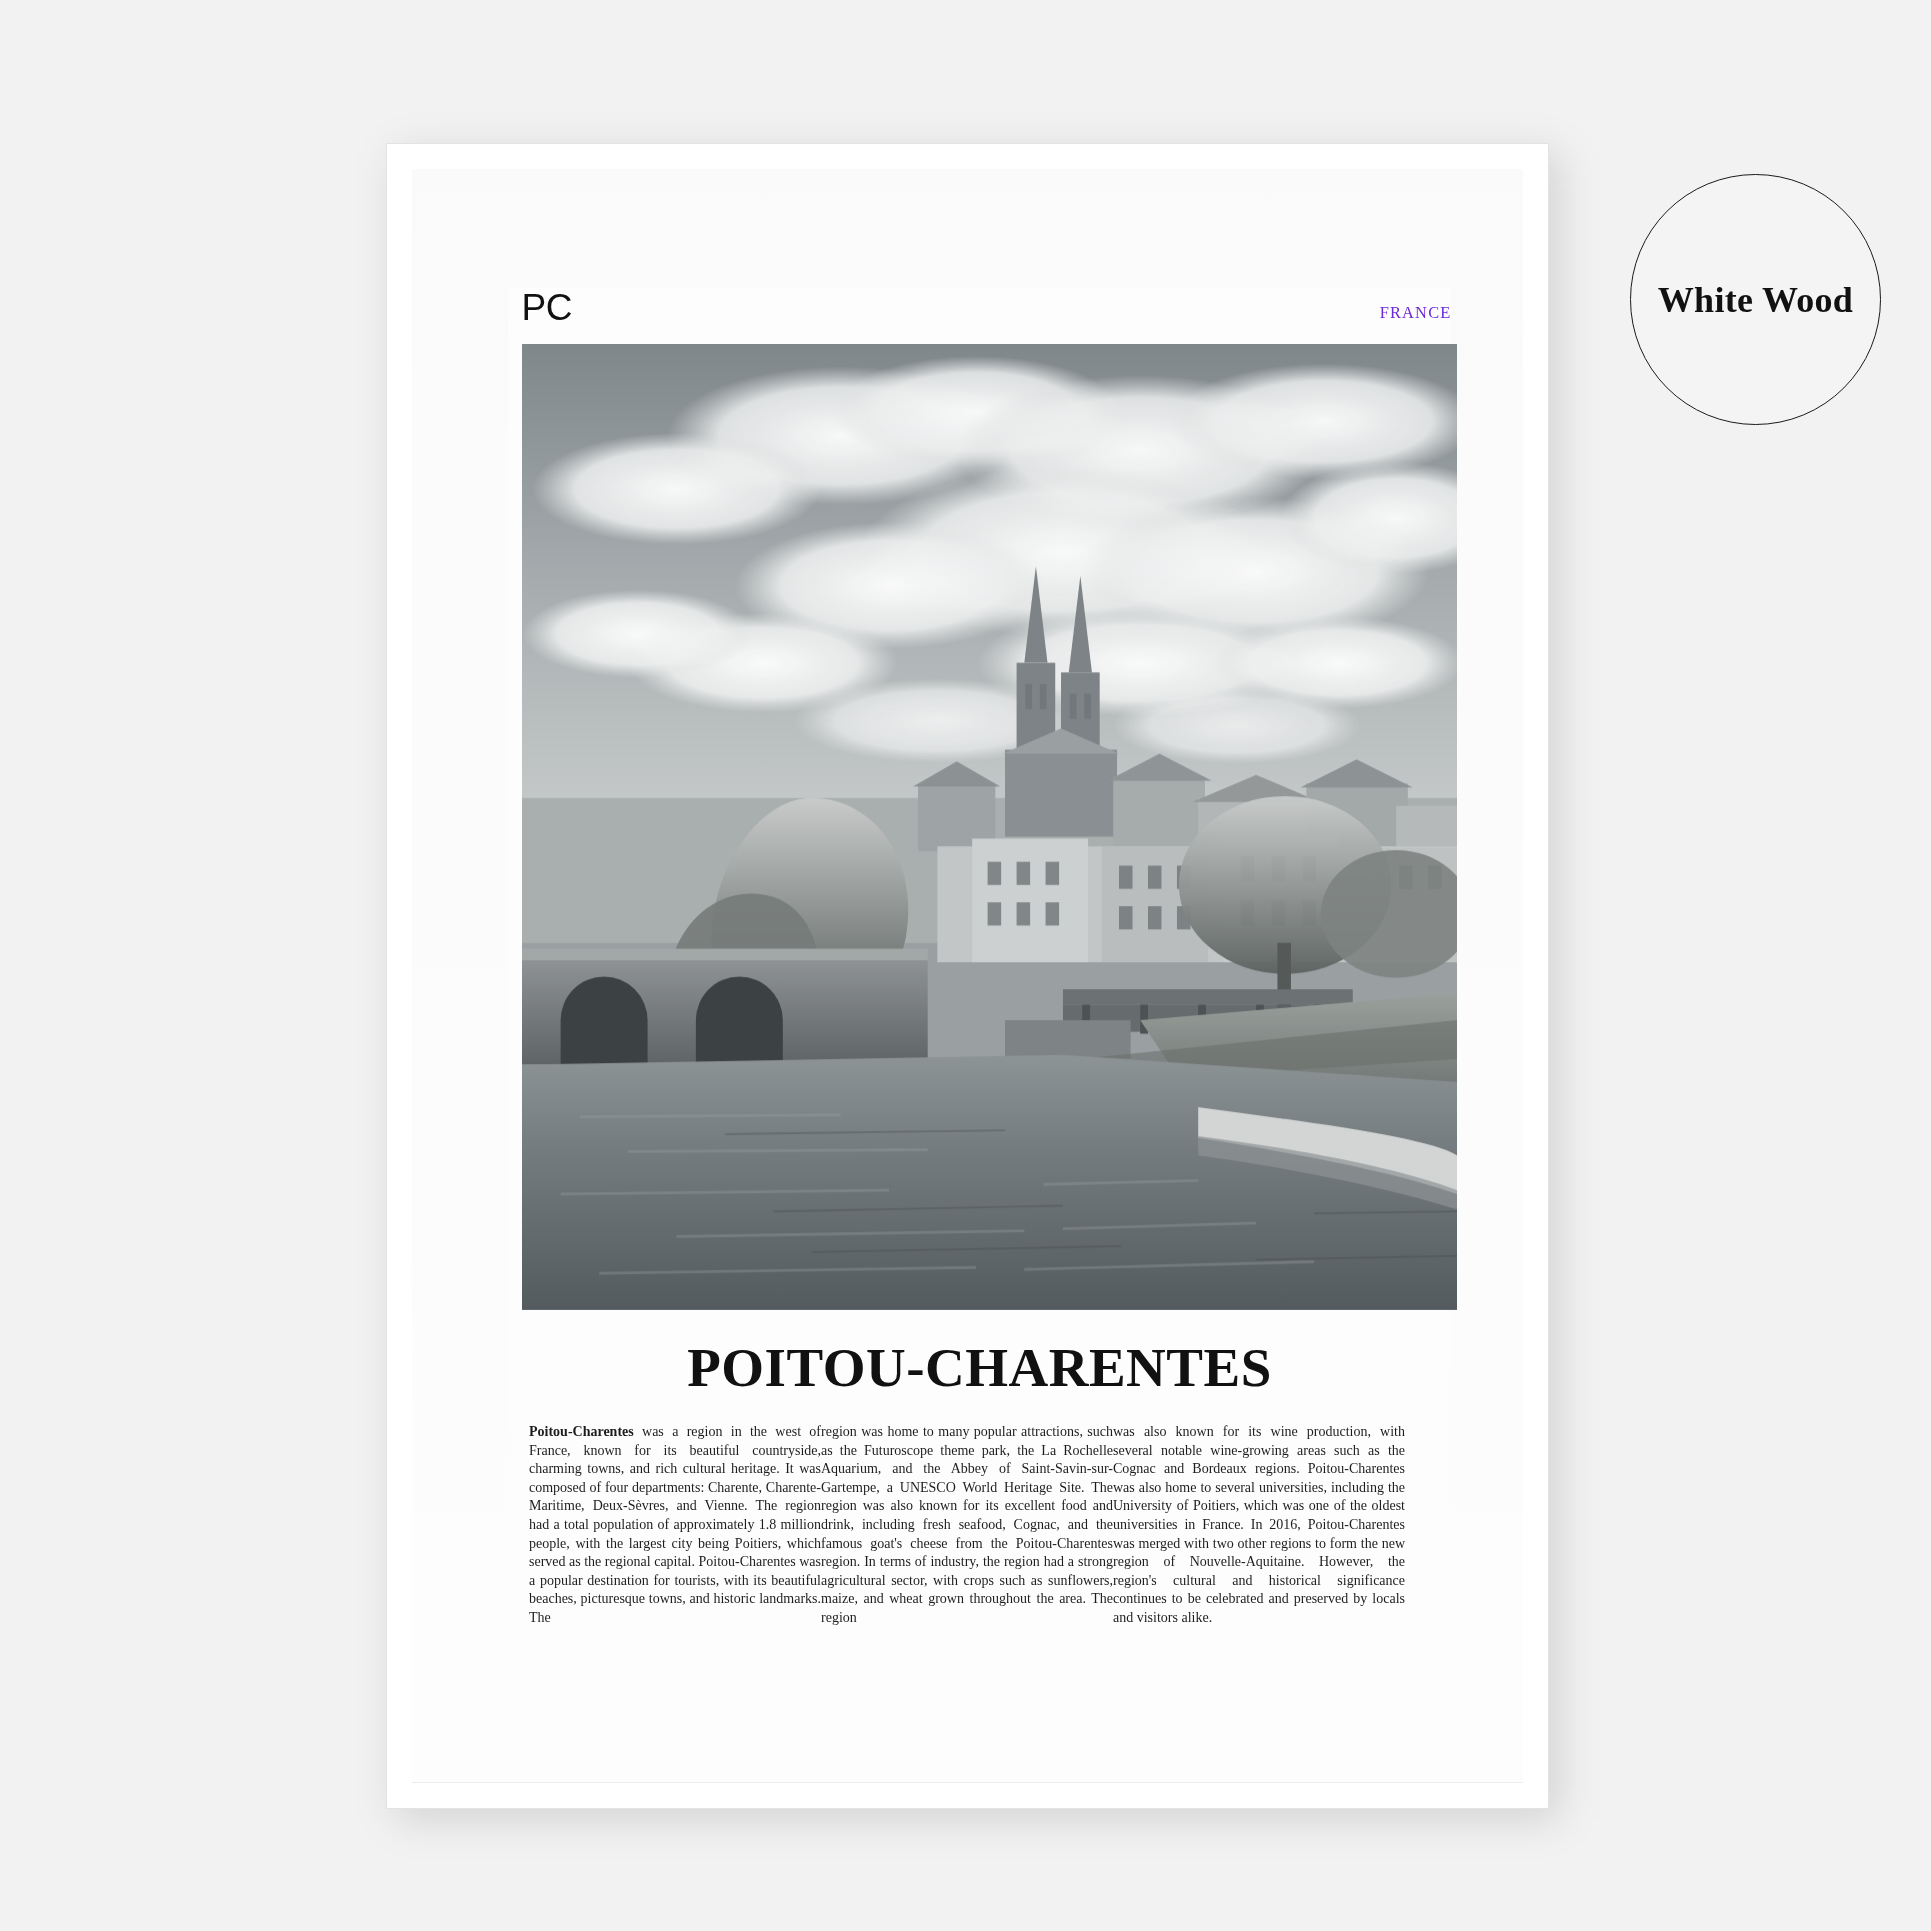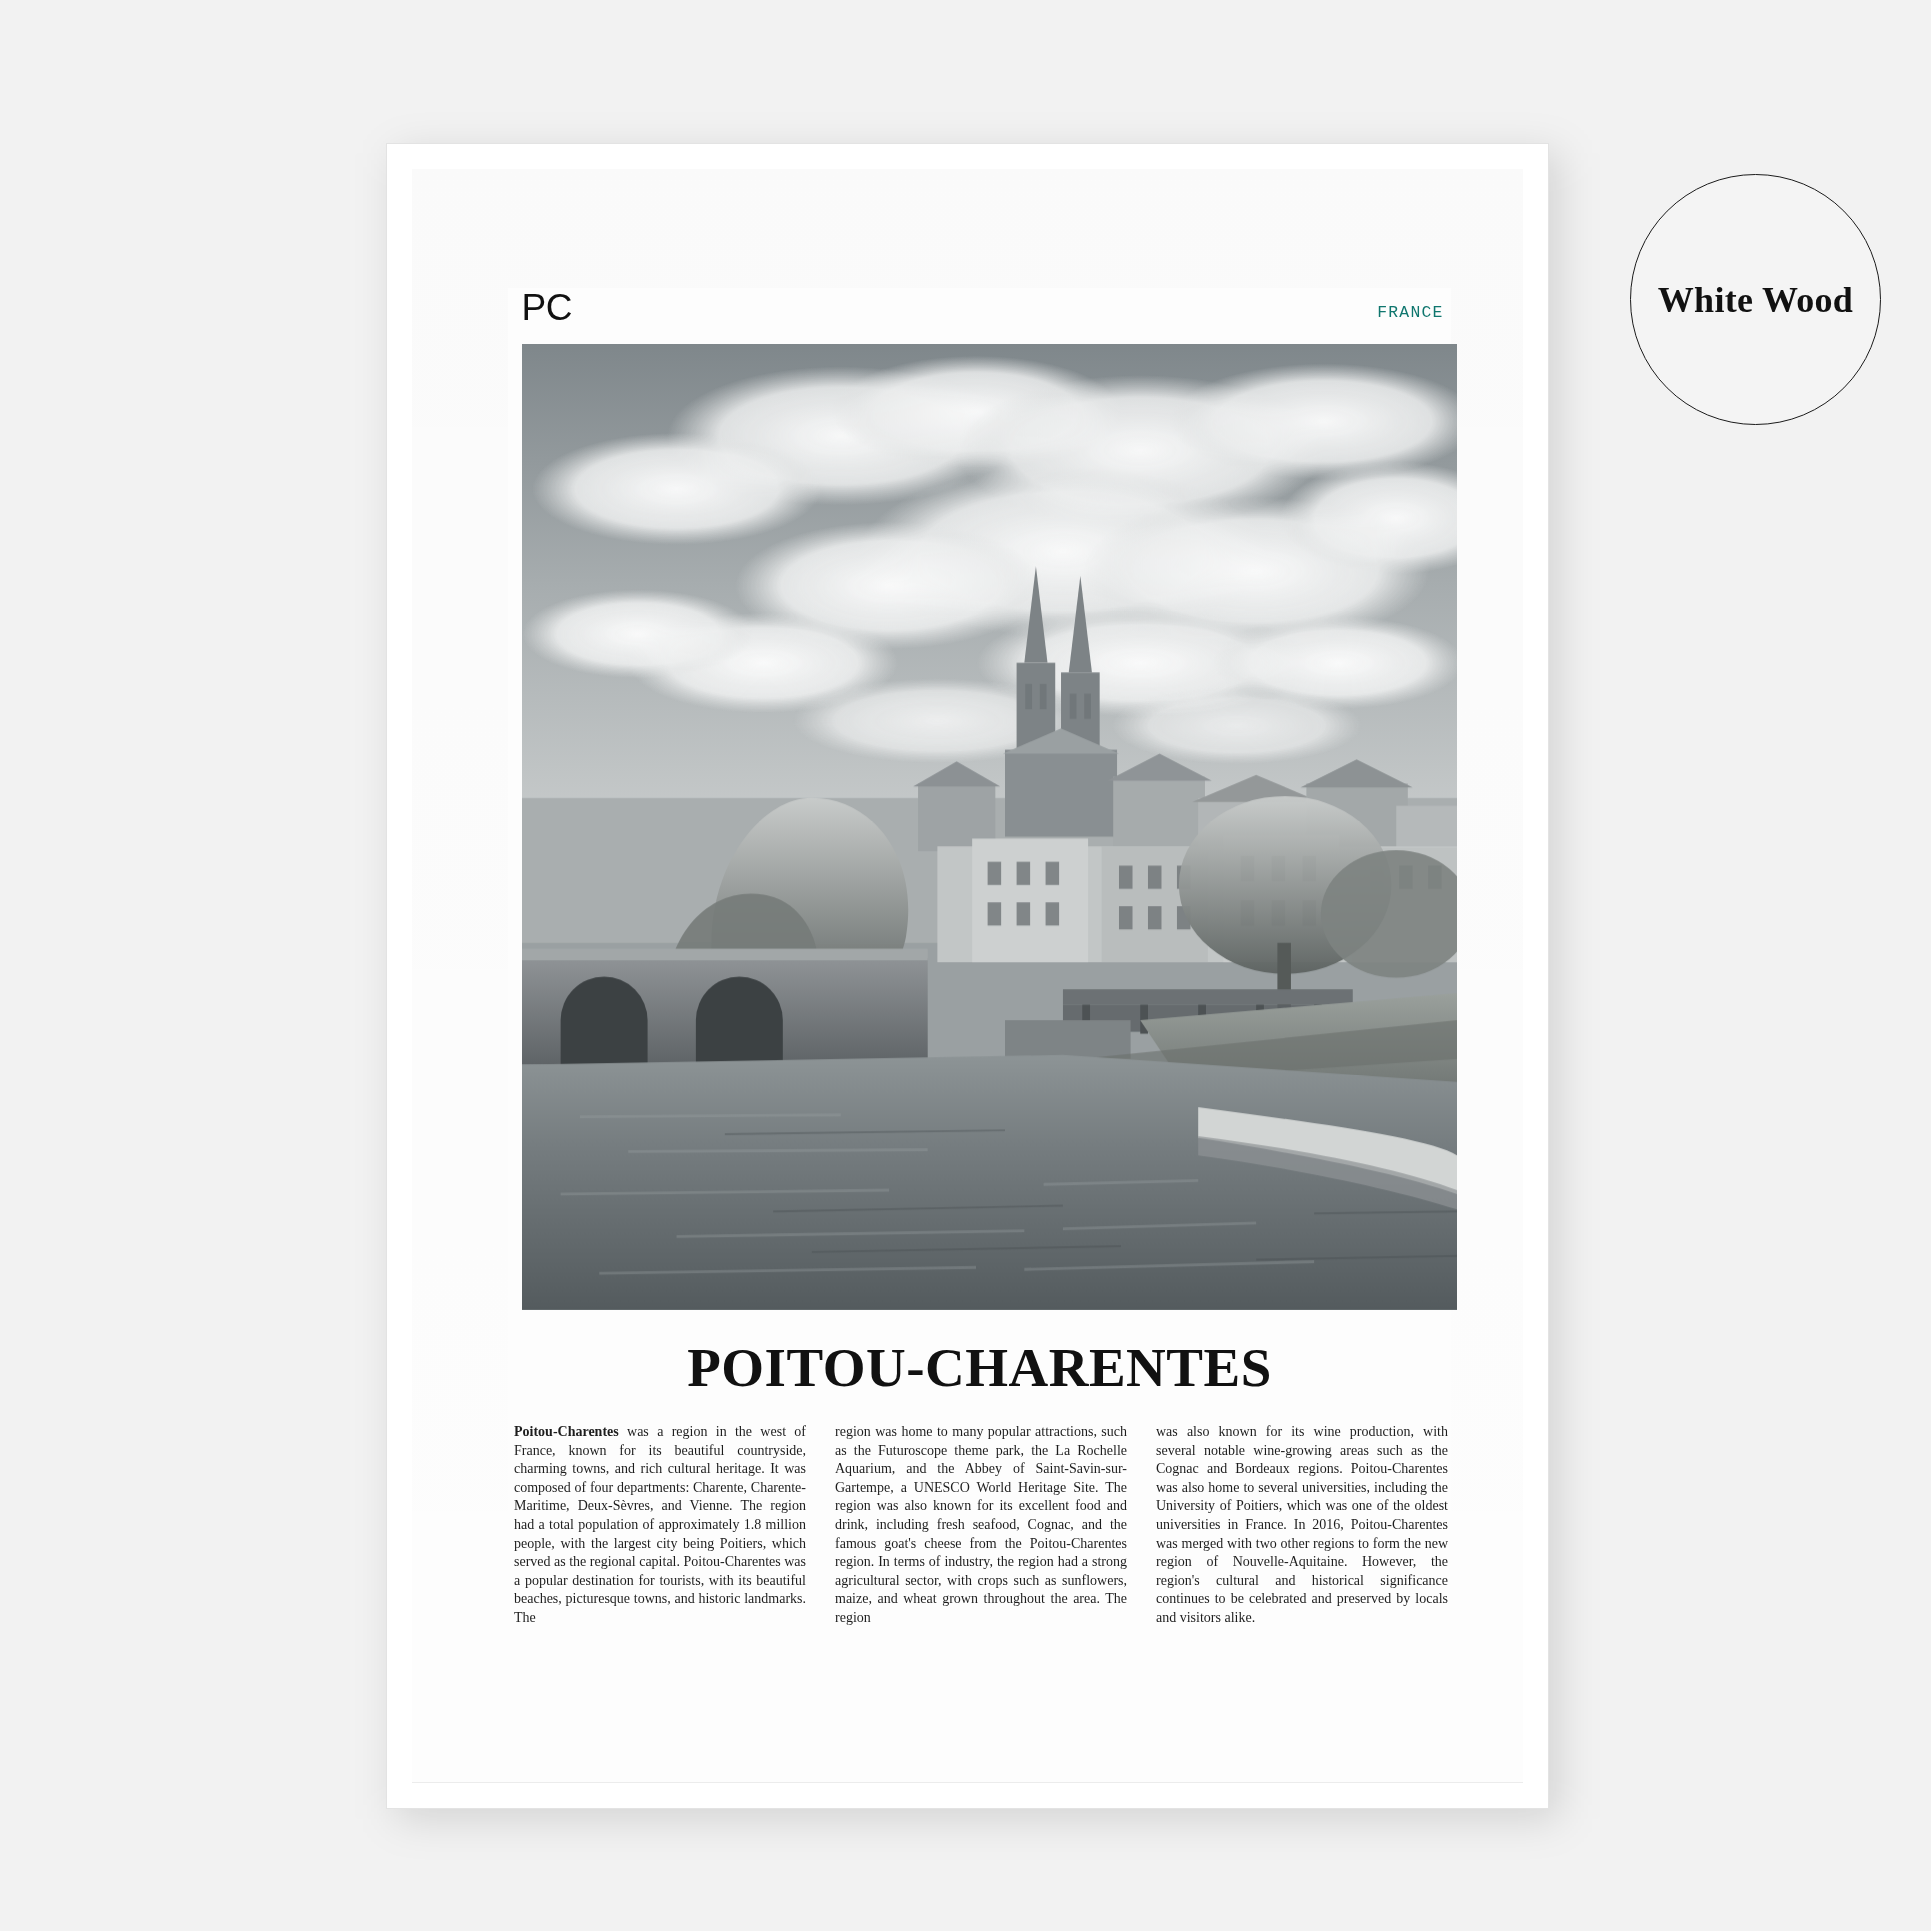--- a/index.html
+++ b/index.html
@@ -107,26 +107,26 @@
     top: 0;
     font-family: "Liberation Sans", sans-serif;
     font-weight: normal;
     font-size: 37px;
     letter-spacing: -0.5px;
     color: #111111;
     line-height: 39px;
   }
   .poster-country {
     position: absolute;
-    right: 13px;
+    right: 5px;
     top: 15.4px;
-    font-family: Liberation Mono, monospace;
+    font-family: Liberation Serif, serif;
     font-size: 16.4px;
     letter-spacing: 1.2px;
-    color: #0f766e;
+    color: #6d28d9;
   }
 
   
   .photo {
     position: absolute;
     left: 13.5px;
     top: 56px;
     width: 935px;
     height: 966px;
     overflow: hidden;
@@ -144,25 +144,24 @@
     font-family: "Liberation Serif", serif;
     font-weight: bold;
     font-size: 55px;
     letter-spacing: 0.5px;
     color: #111111;
   }
 
   
   .columns {
     position: absolute;
-    left: 6px;
+    left: 21px;
     top: 1135px;
     width: 935px;
     display: flex;
-    gap: 29px;
   }
   .col {
     width: 292px;
     font-family: "Liberation Serif", serif;
     font-size: 14px;
     line-height: 18.6px;
     color: #1d1d1d;
     text-align: justify;
     text-justify: inter-word;
     hyphens: manual;

